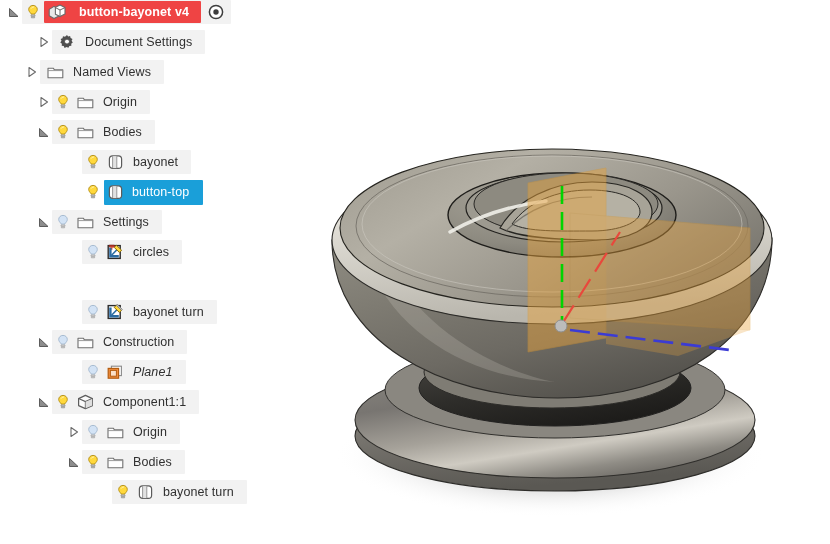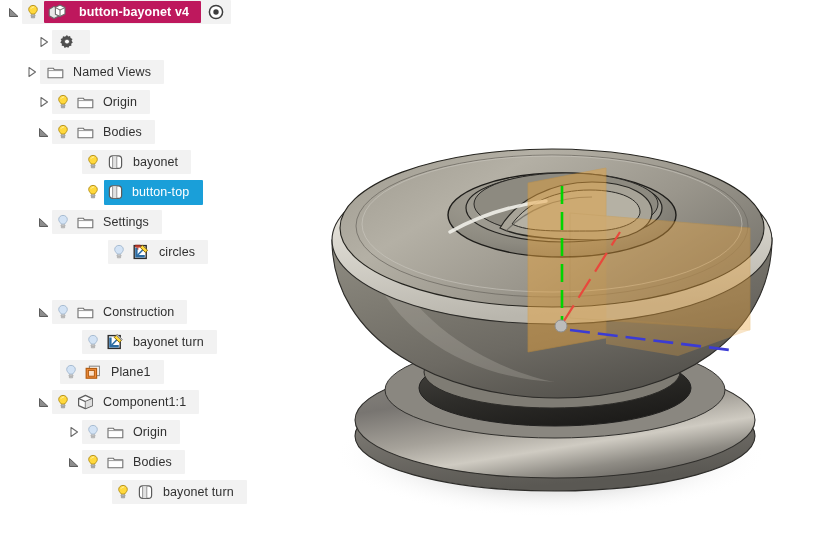--- a/index.html
+++ b/index.html
@@ -59,21 +59,21 @@
   .label{
     padding:0 4px 0 4px;
     line-height:24px;
     color:#303030;
     letter-spacing:.1px;
   }
 
   
   .root-chip{
     display:flex;align-items:center;height:22px;
-    background:#be185d;
+    background:#ef4444;
     padding:0 8px 0 2px;
     border-radius:1px;
   }
   .root-chip .label{color:#ffffff;font-weight:bold;padding-left:8px;font-size:12.5px;}
   .target{
     width:22px;height:24px;flex:0 0 22px;
     display:flex;align-items:center;justify-content:center;margin-left:4px;
   }
 
   
@@ -140,20 +140,21 @@
         </svg>
       </div>
       <div class="rowbg">
         <div class="ind" style="flex:0 0 4px"></div>
         <div class="nicon">
           <svg width="16" height="16" viewBox="0 0 16 16" xmlns="http://www.w3.org/2000/svg">
             <path d="M8 .9l1.1 1.7 2-.5.5 2 1.9.8-.9 1.8 1.2 1.7-1.6 1.3.2 2-2 .3-1 1.8L7.5 13l-1.9.9-.9-1.8-2-.3.2-2L1.3 8.5 2.5 6.8 1.6 5l1.9-.8.5-2 2 .5z" fill="#4f4f4f"></path>
             <circle cx="8" cy="7.6" r="2.5" fill="#fafafa" stroke="#4f4f4f" stroke-width="1"></circle>
           </svg>
         </div>
+        <div class="label">Document Settings</div>
       </div>
     </div>
     <div class="row" style="padding-left: 24px;">
       <div class="arrow">
         <svg width="12" height="12" viewBox="0 0 12 12" xmlns="http://www.w3.org/2000/svg">
           <path d="M3 1.5 L9.5 6 L3 10.5 Z" fill="#ffffff" stroke="#6b6b6b" stroke-width="1.1" stroke-linejoin="round"></path>
         </svg>
       </div>
       <div class="rowbg">
         <div class="ind" style="flex:0 0 4px"></div>
@@ -274,21 +275,21 @@
         </div>
         <div class="nicon">
           <svg width="17" height="14" viewBox="0 0 17 14" xmlns="http://www.w3.org/2000/svg">
             <path d="M1 3.2h5.2l1.3 1.6h8.3v8H1z" fill="#ffffff" stroke="#6f6f6f" stroke-width="1.1" stroke-linejoin="round"></path>
             <path d="M1 5.6h14.8" fill="none" stroke="#8f8f8f" stroke-width=".9"></path>
           </svg>
         </div>
         <div class="label">Settings</div>
       </div>
     </div>
-    <div class="row" style="padding-left: 92px;">
+    <div class="row" style="padding-left: 66px;">
       <div class="ind" style="flex:0 0 16px"></div>
       <div class="rowbg">
         <div class="bulb">
           <svg width="16" height="16" viewBox="0 0 16 16" xmlns="http://www.w3.org/2000/svg">
             <path d="M8 1.4c-2.5 0-4.3 1.8-4.3 4 0 1.6 1 2.6 1.7 3.4 .4 .5 .6 .8 .6 1.3h4c0-.5 .2-.8 .6-1.3 .7-.8 1.7-1.8 1.7-3.4 0-2.2-1.8-4-4.3-4z" fill="#d3e3f5" stroke="#9fb6cd" stroke-width=".9"></path>
             <path d="M6 11h4v1.2H6z" fill="#e0e0e0" stroke="#a3a3a3" stroke-width=".7"></path>
             <path d="M6.4 12.7h3.2v1.1H6.4z" fill="#d8d8d8" stroke="#a3a3a3" stroke-width=".7"></path>
           </svg>
         </div>
         <div class="nicon">
@@ -303,43 +304,20 @@
               <path d="M2.8 2.8h4v.9h-4z" fill="#e2604f"></path>
             </g>
           </svg>
         </div>
         <div class="label">circles</div>
       </div>
     </div>
     <div class="row" style="padding-left: 66px;">
       <div class="ind" style="flex:0 0 16px"></div>
     </div>
-    <div class="row" style="padding-left: 36px;">
-      <div class="arrow">
-        <svg width="12" height="12" viewBox="0 0 12 12" xmlns="http://www.w3.org/2000/svg">
-          <path d="M1.5 2.5 L10 10.5 L1.5 10.5 Z" fill="#8d8d8d" stroke="#5c5c5c" stroke-width="1" stroke-linejoin="round"></path>
-        </svg>
-      </div>
-      <div class="rowbg">
-        <div class="bulb">
-          <svg width="16" height="16" viewBox="0 0 16 16" xmlns="http://www.w3.org/2000/svg">
-            <path d="M8 1.4c-2.5 0-4.3 1.8-4.3 4 0 1.6 1 2.6 1.7 3.4 .4 .5 .6 .8 .6 1.3h4c0-.5 .2-.8 .6-1.3 .7-.8 1.7-1.8 1.7-3.4 0-2.2-1.8-4-4.3-4z" fill="#d3e3f5" stroke="#9fb6cd" stroke-width=".9"></path>
-            <path d="M6 11h4v1.2H6z" fill="#e0e0e0" stroke="#a3a3a3" stroke-width=".7"></path>
-            <path d="M6.4 12.7h3.2v1.1H6.4z" fill="#d8d8d8" stroke="#a3a3a3" stroke-width=".7"></path>
-          </svg>
-        </div>
-        <div class="nicon">
-          <svg width="17" height="14" viewBox="0 0 17 14" xmlns="http://www.w3.org/2000/svg">
-            <path d="M1 3.2h5.2l1.3 1.6h8.3v8H1z" fill="#ffffff" stroke="#6f6f6f" stroke-width="1.1" stroke-linejoin="round"></path>
-            <path d="M1 5.6h14.8" fill="none" stroke="#8f8f8f" stroke-width=".9"></path>
-          </svg>
-        </div>
-        <div class="label">Construction</div>
-      </div>
-    </div>
     <div class="row" style="padding-left: 66px;">
       <div class="ind" style="flex:0 0 16px"></div>
       <div class="rowbg">
         <div class="bulb">
           <svg width="16" height="16" viewBox="0 0 16 16" xmlns="http://www.w3.org/2000/svg">
             <path d="M8 1.4c-2.5 0-4.3 1.8-4.3 4 0 1.6 1 2.6 1.7 3.4 .4 .5 .6 .8 .6 1.3h4c0-.5 .2-.8 .6-1.3 .7-.8 1.7-1.8 1.7-3.4 0-2.2-1.8-4-4.3-4z" fill="#d3e3f5" stroke="#9fb6cd" stroke-width=".9"></path>
             <path d="M6 11h4v1.2H6z" fill="#e0e0e0" stroke="#a3a3a3" stroke-width=".7"></path>
             <path d="M6.4 12.7h3.2v1.1H6.4z" fill="#d8d8d8" stroke="#a3a3a3" stroke-width=".7"></path>
           </svg>
         </div>
@@ -348,21 +326,44 @@
             <rect x="1.2" y="1.6" width="12" height="12.8" fill="#ffffff" stroke="#2b2b2b" stroke-width="1.4"></rect>
             <path d="M3.4 3.6v8.6h8.4" fill="none" stroke="#2b6ca3" stroke-width="2.4"></path>
             <path d="M3.6 12.2 L11.8 3.7" fill="none" stroke="#2b6ca3" stroke-width="1.6"></path>
             <path d="M9.4 1.2 L14.6 6.2 L12.4 8.4 L7.2 3.4 Z" fill="#ffd83b" stroke="#8d6c0b" stroke-width="1"></path>
             <path d="M14.6 6.2 L15.4 5.4 L10.2 .4 L9.4 1.2 Z" fill="#e0e0e0" stroke="#7a7a7a" stroke-width=".8"></path>
           </svg>
         </div>
         <div class="label">bayonet turn</div>
       </div>
     </div>
-    <div class="row" style="padding-left: 44px;">
+    <div class="row" style="padding-left: 36px;">
+      <div class="arrow">
+        <svg width="12" height="12" viewBox="0 0 12 12" xmlns="http://www.w3.org/2000/svg">
+          <path d="M1.5 2.5 L10 10.5 L1.5 10.5 Z" fill="#8d8d8d" stroke="#5c5c5c" stroke-width="1" stroke-linejoin="round"></path>
+        </svg>
+      </div>
+      <div class="rowbg">
+        <div class="bulb">
+          <svg width="16" height="16" viewBox="0 0 16 16" xmlns="http://www.w3.org/2000/svg">
+            <path d="M8 1.4c-2.5 0-4.3 1.8-4.3 4 0 1.6 1 2.6 1.7 3.4 .4 .5 .6 .8 .6 1.3h4c0-.5 .2-.8 .6-1.3 .7-.8 1.7-1.8 1.7-3.4 0-2.2-1.8-4-4.3-4z" fill="#d3e3f5" stroke="#9fb6cd" stroke-width=".9"></path>
+            <path d="M6 11h4v1.2H6z" fill="#e0e0e0" stroke="#a3a3a3" stroke-width=".7"></path>
+            <path d="M6.4 12.7h3.2v1.1H6.4z" fill="#d8d8d8" stroke="#a3a3a3" stroke-width=".7"></path>
+          </svg>
+        </div>
+        <div class="nicon">
+          <svg width="17" height="14" viewBox="0 0 17 14" xmlns="http://www.w3.org/2000/svg">
+            <path d="M1 3.2h5.2l1.3 1.6h8.3v8H1z" fill="#ffffff" stroke="#6f6f6f" stroke-width="1.1" stroke-linejoin="round"></path>
+            <path d="M1 5.6h14.8" fill="none" stroke="#8f8f8f" stroke-width=".9"></path>
+          </svg>
+        </div>
+        <div class="label">Construction</div>
+      </div>
+    </div>
+    <div class="row" style="padding-left: 66px; font-style: italic;">
       <div class="ind" style="flex:0 0 16px"></div>
       <div class="rowbg">
         <div class="bulb">
           <svg width="16" height="16" viewBox="0 0 16 16" xmlns="http://www.w3.org/2000/svg">
             <path d="M8 1.4c-2.5 0-4.3 1.8-4.3 4 0 1.6 1 2.6 1.7 3.4 .4 .5 .6 .8 .6 1.3h4c0-.5 .2-.8 .6-1.3 .7-.8 1.7-1.8 1.7-3.4 0-2.2-1.8-4-4.3-4z" fill="#d3e3f5" stroke="#9fb6cd" stroke-width=".9"></path>
             <path d="M6 11h4v1.2H6z" fill="#e0e0e0" stroke="#a3a3a3" stroke-width=".7"></path>
             <path d="M6.4 12.7h3.2v1.1H6.4z" fill="#d8d8d8" stroke="#a3a3a3" stroke-width=".7"></path>
           </svg>
         </div>
         <div class="nicon">

